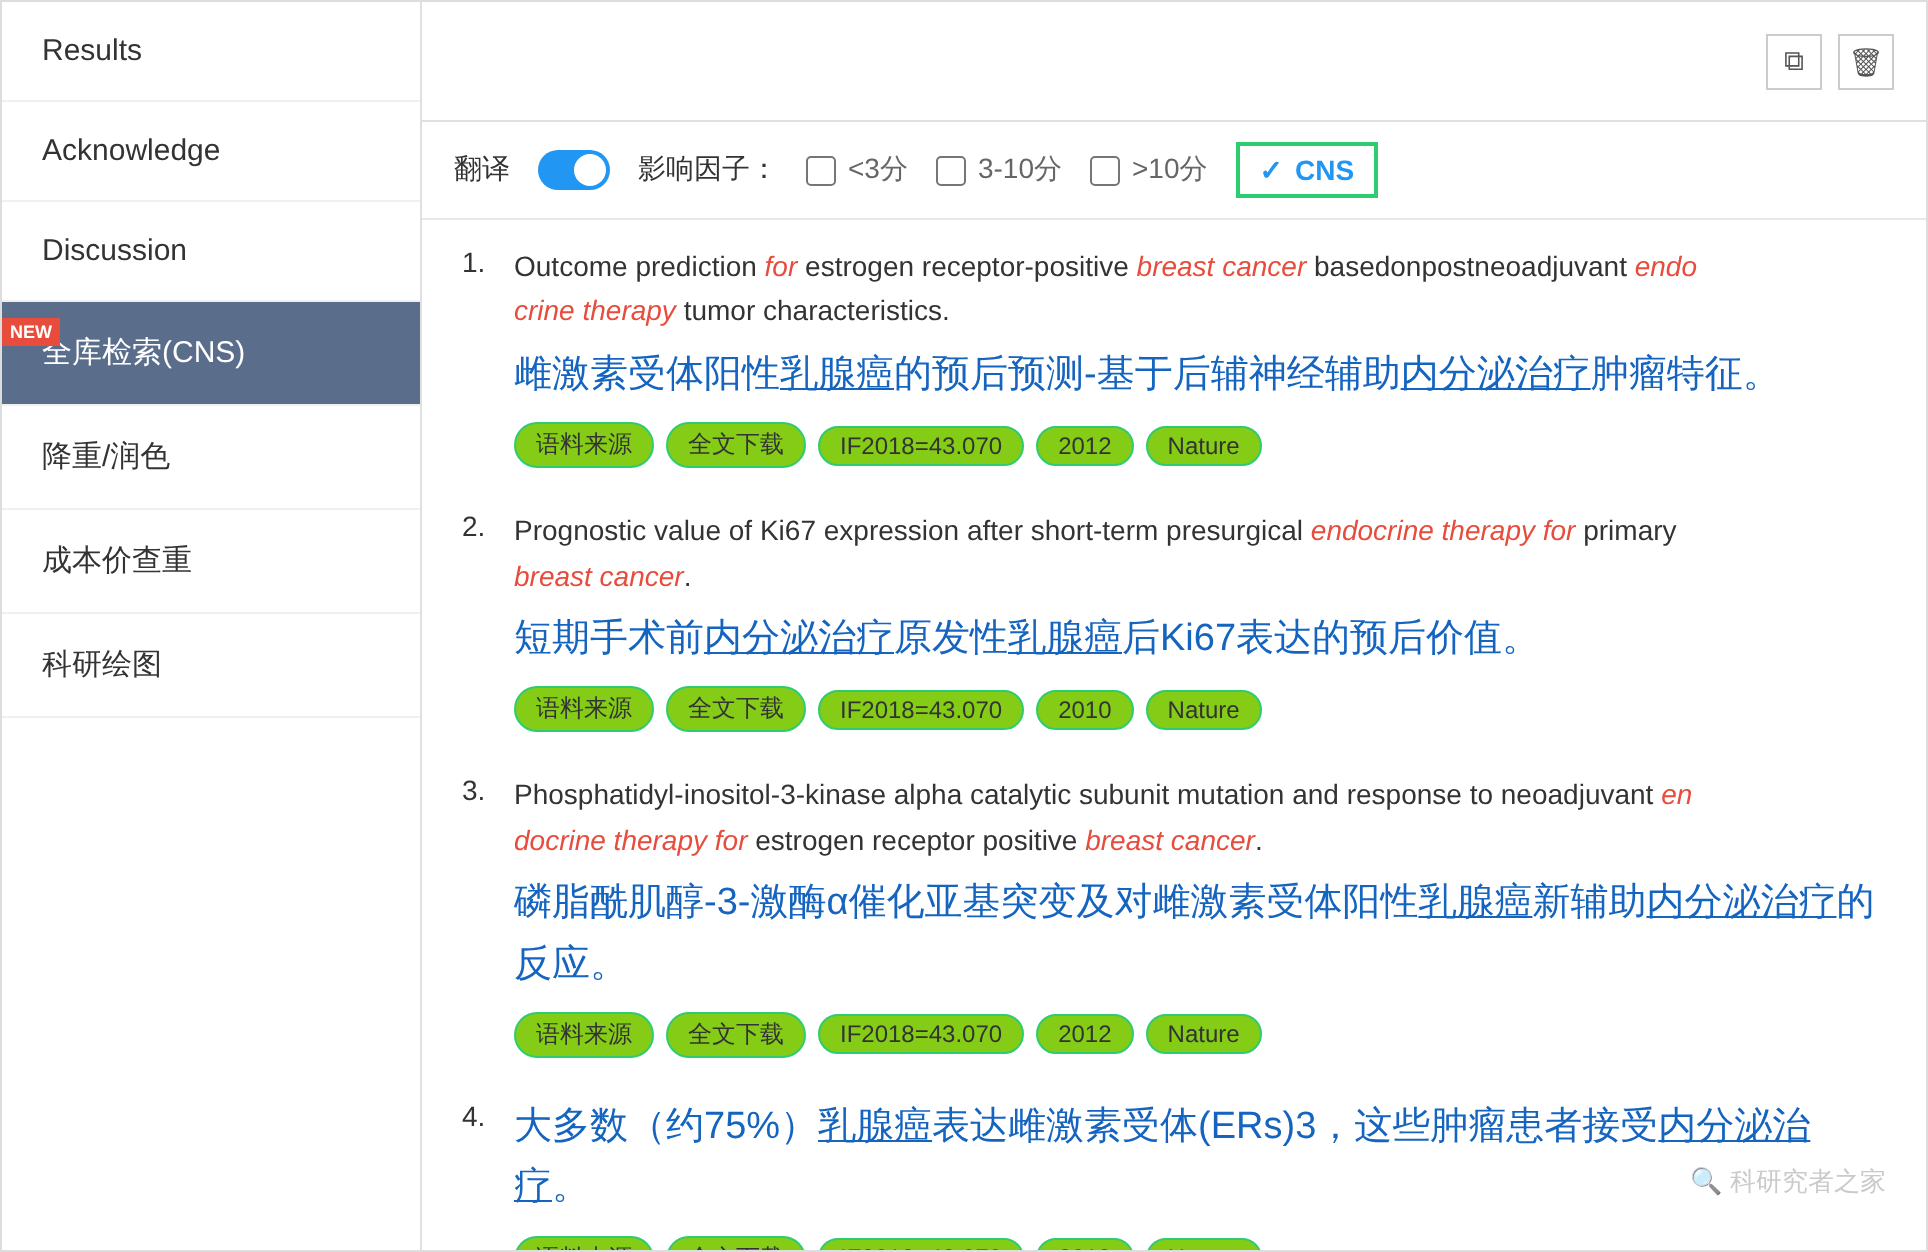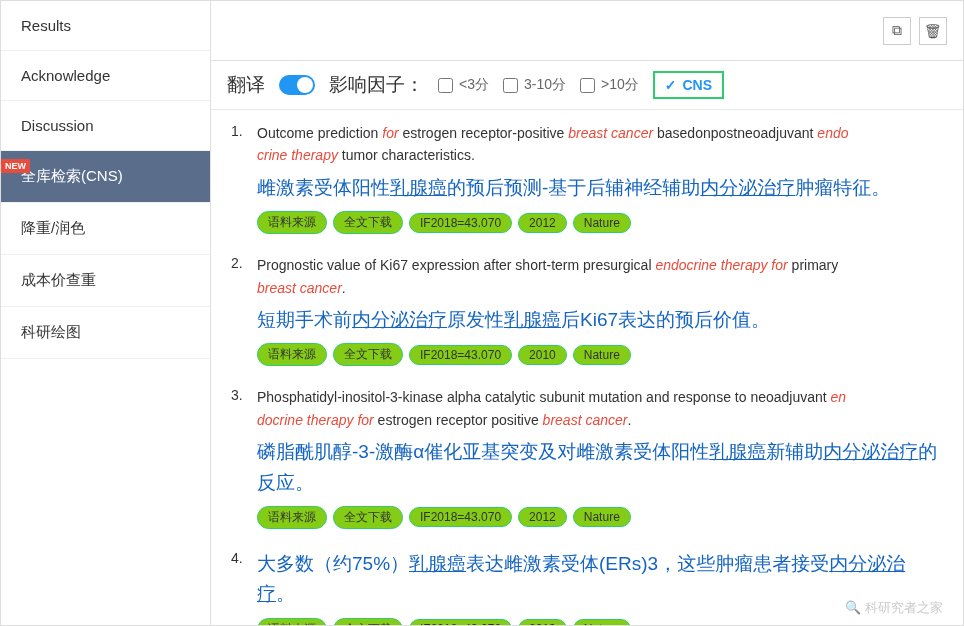--- a/index.html
+++ b/index.html
@@ -88,21 +88,21 @@
     .filter-bar {
       padding: 10px 16px;
       display: flex;
       align-items: center;
       gap: 14px;
       border-bottom: 1px solid #e8e8e8;
       background: #fff;
     }
     .filter-label {
       color: #333;
-      font-size: 19px;
+      font-size: 14px;
     }
     .toggle-switch {
       width: 36px;
       height: 20px;
       background: #2196F3;
       border-radius: 10px;
       cursor: pointer;
       position: relative;
     }
     .toggle-switch::after {
@@ -178,21 +178,21 @@
       border: 1px solid #2ecc71;
       border-radius: 12px;
       padding: 2px 10px;
       font-size: 12px;
       color: #333;
       cursor: pointer;
       background: #84cc16;
     }
     .watermark {
       position: absolute;
-      bottom: 8px;
+      bottom: 25px;
       right: 20px;
       color: rgba(180,180,180,0.7);
       font-size: 13px;
       pointer-events: none;
     }
     .ol-item {
       display: flex;
       gap: 6px;
       margin-bottom: 20px;
     }

